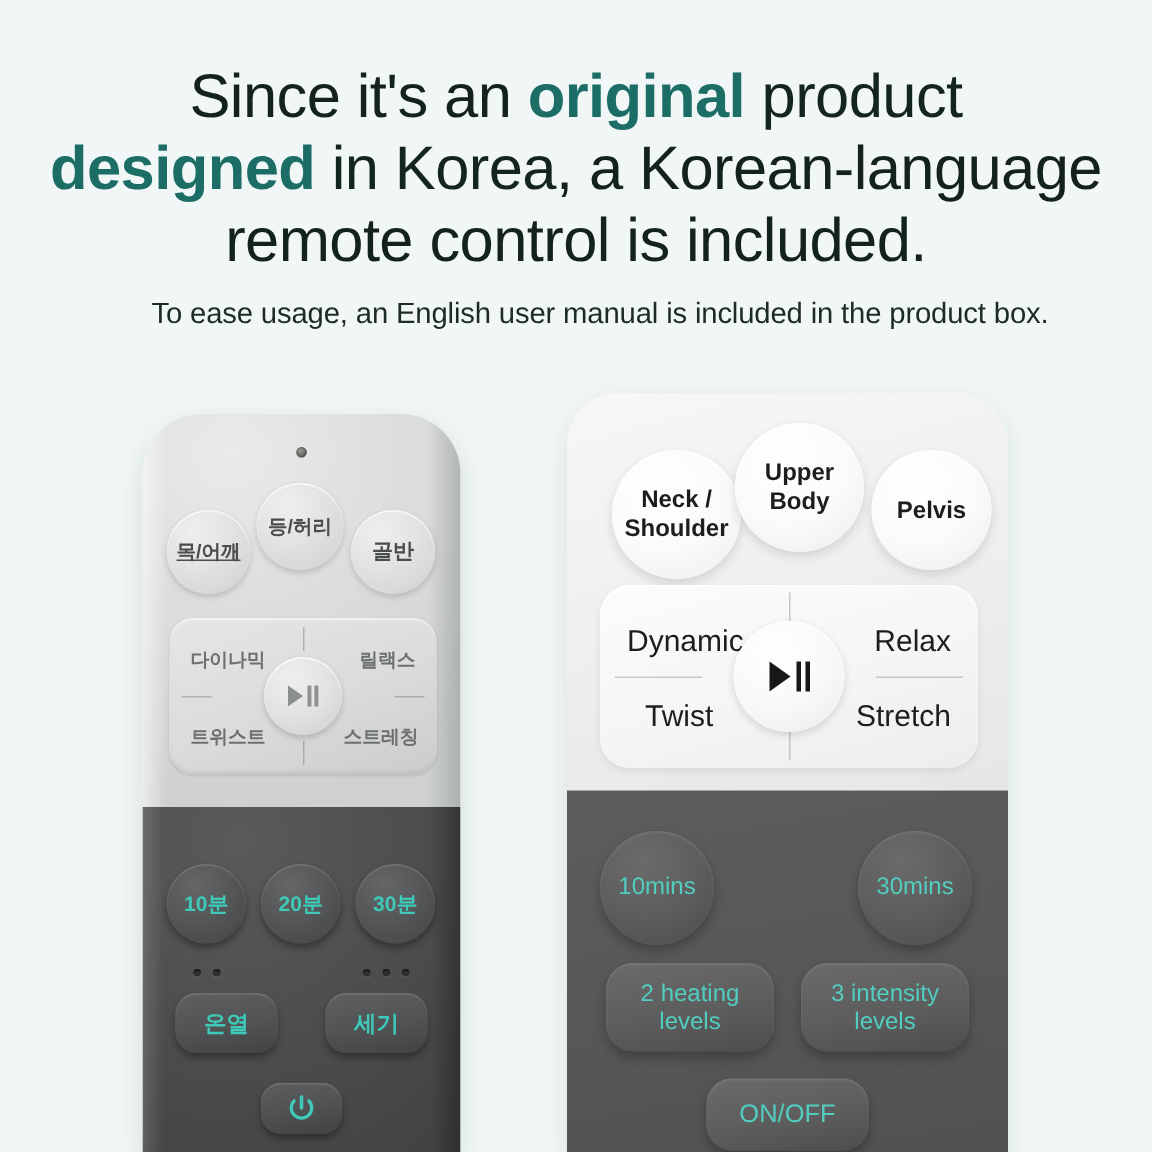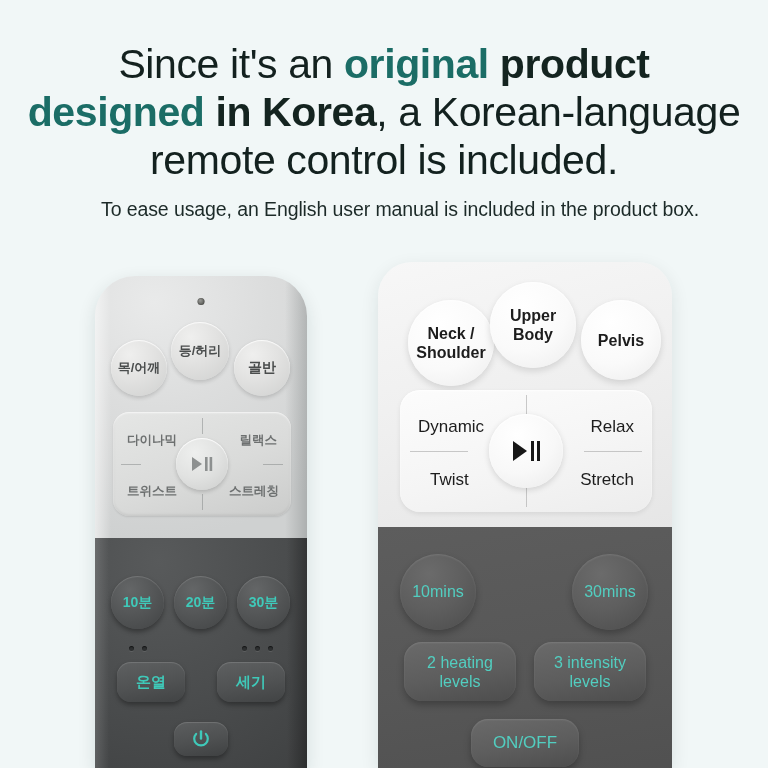--- a/index.html
+++ b/index.html
@@ -29,21 +29,21 @@
 
   .headline {
     font-size: 41px;
     line-height: 48px;
     letter-spacing: -0.4px;
     color: #13211f;
     font-weight: 400;
   }
 
   .headline .b-dark {
-    font-weight: 700;
+    font-weight: 400;
     color: #142420;
     margin-top: 13px;
   }
 
   .headline .b-teal {
     font-weight: 700;
     color: #1b6d66;
   }
 
   .subtitle {
@@ -145,21 +145,21 @@
       inset 0 1px 1px rgba(255,255,255,0.85);
     display: flex;
     align-items: center;
     justify-content: center;
     color: #4a4d4d;
     font-size: 14px;
     font-weight: 700;
     text-align: center;
     line-height: 1.1;
   }
-  .ko-zone.z1 { left: 16px;  top: 64px; width: 56px; height: 56px; font-size: 13px; }
+  .ko-zone.z1 { left: 16px;  top: 64px; width: 56px; height: 56px; font-size: 13px; text-decoration: underline; }
   .ko-zone.z2 { left: 76px;  top: 46px; width: 58px; height: 58px; font-size: 13px; }
   .ko-zone.z3 { left: 139px; top: 64px; width: 56px; height: 56px; font-size: 14px; }
 
   
   .ko-pad {
     position: absolute;
     left: 18px;
     top: 136px;
     width: 178px;
     height: 104px;
@@ -339,21 +339,21 @@
     width: 252px;
     height: 122px;
     border-radius: 20px;
     background: linear-gradient(165deg, #fcfcfc 0%, #f5f5f5 55%, #ededed 100%);
     box-shadow:
       inset 0 1px 2px rgba(255,255,255,0.9),
       0 2px 5px rgba(0,0,0,0.08);
   }
   .en-pad .pad-label {
     position: absolute;
-    font-size: 17px;
+    font-size: 20px;
     color: #1d1d1d;
     white-space: nowrap;
   }
   .en-pad .pl-tl { left: 18px;  top: 27px; }
   .en-pad .pl-tr { right: 18px; top: 27px; }
   .en-pad .pl-bl { left: 30px;  bottom: 22px; }
   .en-pad .pl-br { right: 18px; bottom: 22px; }
 
   .en-pad .divider-v {
     position: absolute;

